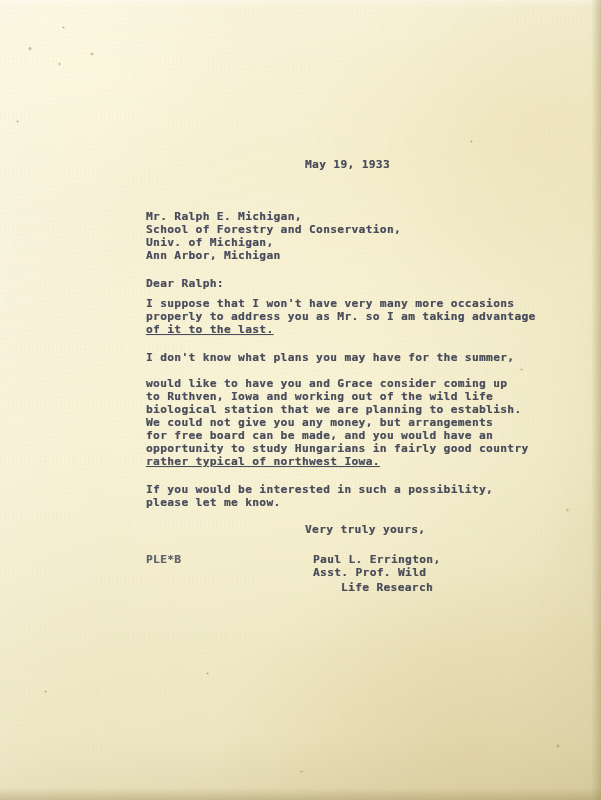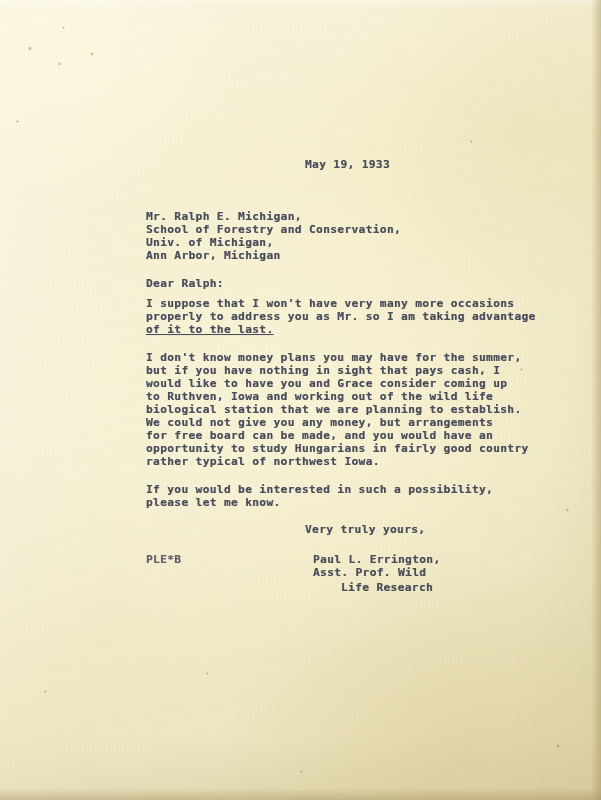--- a/index.html
+++ b/index.html
@@ -159,29 +159,28 @@
     <div class="tline" style="left:146px; top:223px;">School of Forestry and Conservation,</div>
     <div class="tline" style="left:146px; top:236px;">Univ. of Michigan,</div>
     <div class="tline" style="left:146px; top:249px;">Ann Arbor, Michigan</div>
 
     <div class="tline" style="left:146px; top:277px;">Dear Ralph:</div>
 
     <div class="tline" style="left:146px; top:297px;">I suppose that I won't have very many more occasions</div>
     <div class="tline" style="left:146px; top:310px;">properly to address you as Mr. so I am taking advantage</div>
     <div class="tline" style="left:146px; top:323px;text-decoration:underline;">of it to the last.</div>
 
-    <div class="tline" style="left:146px; top:351px;">I don't know money plans you may have for the summer,</div>
-    <div class="tline" style="left:146px; top:364px;">but if you have nothing in sight that pays cash, I</div>
+    <div class="tline" style="left:146px; top:351px;">I don't know what plans you may have for the summer,</div>
     <div class="tline" style="left:146px; top:377px;">would like to have you and Grace consider coming up</div>
     <div class="tline" style="left:146px; top:390px;">to Ruthven, Iowa and working out of the wild life</div>
     <div class="tline" style="left:146px; top:403px;">biological station that we are planning to establish.</div>
     <div class="tline" style="left:146px; top:416px;">We could not give you any money, but arrangements</div>
     <div class="tline" style="left:146px; top:429px;">for free board can be made, and you would have an</div>
     <div class="tline" style="left:146px; top:442px;">opportunity to study Hungarians in fairly good country</div>
-    <div class="tline" style="left:146px; top:455px;">rather typical of northwest Iowa.</div>
+    <div class="tline" style="left:146px; top:455px;text-decoration:underline;">rather typical of northwest Iowa.</div>
 
     <div class="tline" style="left:146px; top:483px;">If you would be interested in such a possibility,</div>
     <div class="tline" style="left:146px; top:496px;">please let me know.</div>
 
     <div class="tline" style="left:305px; top:523px;">Very truly yours,</div>
 
     <div class="tline faint" style="left:146px; top:553px;">PLE*B</div>
 
     <div class="tline" style="left:313px; top:553px;">Paul L. Errington,</div>
     <div class="tline" style="left:313px; top:566px;">Asst. Prof. Wild</div>

